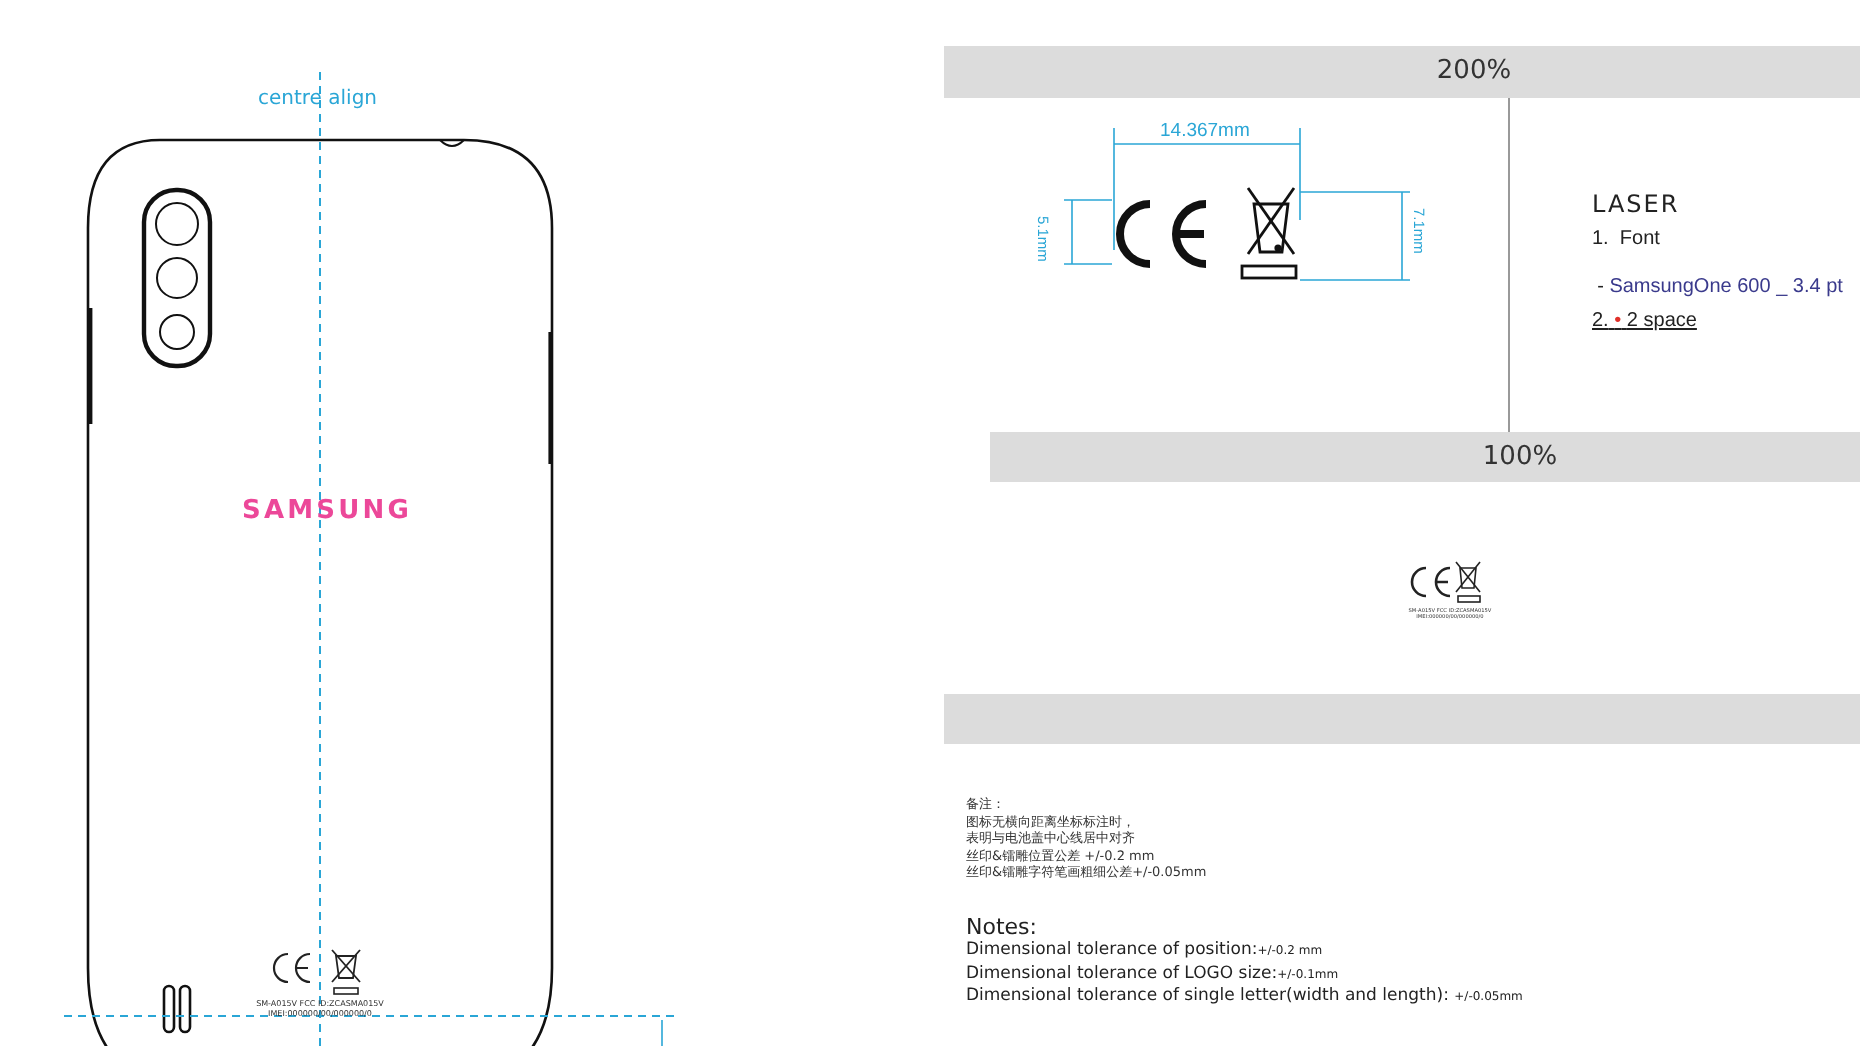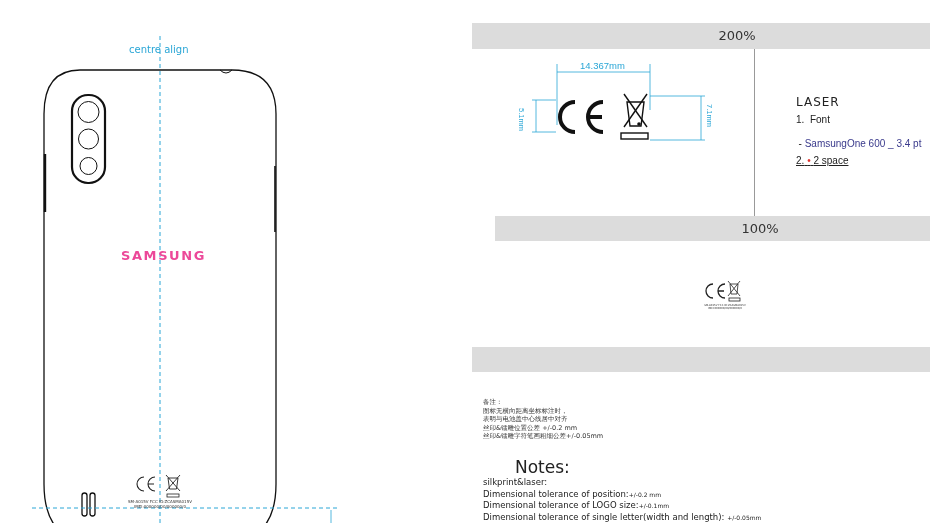--- a/index.html
+++ b/index.html
@@ -5,21 +5,21 @@
   html, body { margin:0; padding:0; background:#ffffff; }
   body { width:930px; height:523px; position:relative; overflow:hidden; font-family:"Liberation Sans", sans-serif; color:#222; }
   .abs { position:absolute; }
   svg { position:absolute; left:0; top:0; overflow:visible; }
   .blue-txt { color:#2aa6d6; }
   .band { position:absolute; left:472px; width:530px; background:#dcdcdc; text-align:center; font-family:"DejaVu Sans", sans-serif; font-size:13px; color:#333; }
   .laser-title { font-family:"DejaVu Sans", sans-serif; font-size:12px; letter-spacing:1px; color:#222; }
   .laser-line { font-size:10px; color:#222; }
   .laser-font { font-size:10px; color:#3a3a8c; }
   .notes-cn { font-family:"DejaVu Sans", sans-serif; font-size:6.5px; line-height:8.5px; color:#333; }
-  .notes-h { font-family:"DejaVu Sans", sans-serif; font-size:17px; color:#222;margin-left:32px; }
+  .notes-h { font-family:"DejaVu Sans", sans-serif; font-size:11px; color:#222; }
   .notes-l { font-family:"DejaVu Sans", sans-serif; font-size:8.5px; line-height:11.5px; color:#222; white-space:nowrap; }
   .notes-l small { font-size:6px; }
   .mark-txt { font-family:"DejaVu Sans", sans-serif; font-size:7.5px; line-height:9px; text-align:center; color:#222; white-space:nowrap; }
   .tiny-txt { font-family:"DejaVu Sans", sans-serif; font-size:2.6px; line-height:3.2px; text-align:center; color:#333; white-space:nowrap; }
 </style>
 </head>
 <body>
 
 <div class="abs" style="left:0;top:0;width:360px;height:523px;margin-top:36px;">
   <svg width="360" height="523">
@@ -154,21 +154,20 @@
 <div class="abs notes-cn" style="left:483px;top:398px;">
   <div>备注：</div>
   <div>图标无横向距离坐标标注时，</div>
   <div>表明与电池盖中心线居中对齐</div>
   <div>丝印&amp;镭雕位置公差 +/-0.2 mm</div>
   <div>丝印&amp;镭雕字符笔画粗细公差+/-0.05mm</div>
 </div>
 
 <div class="abs" style="left:483px;top:457px;">
   <div class="notes-h">Notes:</div>
-  <div class="notes-l">silkprint&amp;laser:</div>
   <div class="notes-l">
     <span>Dimensional tolerance of position:</span><small>+/-0.2 mm</small>
   </div>
   <div class="notes-l">
     <span>Dimensional tolerance of LOGO size:</span><small>+/-0.1mm</small>
   </div>
   <div class="notes-l">
     <span>Dimensional tolerance of single letter(width and length):</span> <small>+/-0.05mm</small>
   </div>
 </div>

